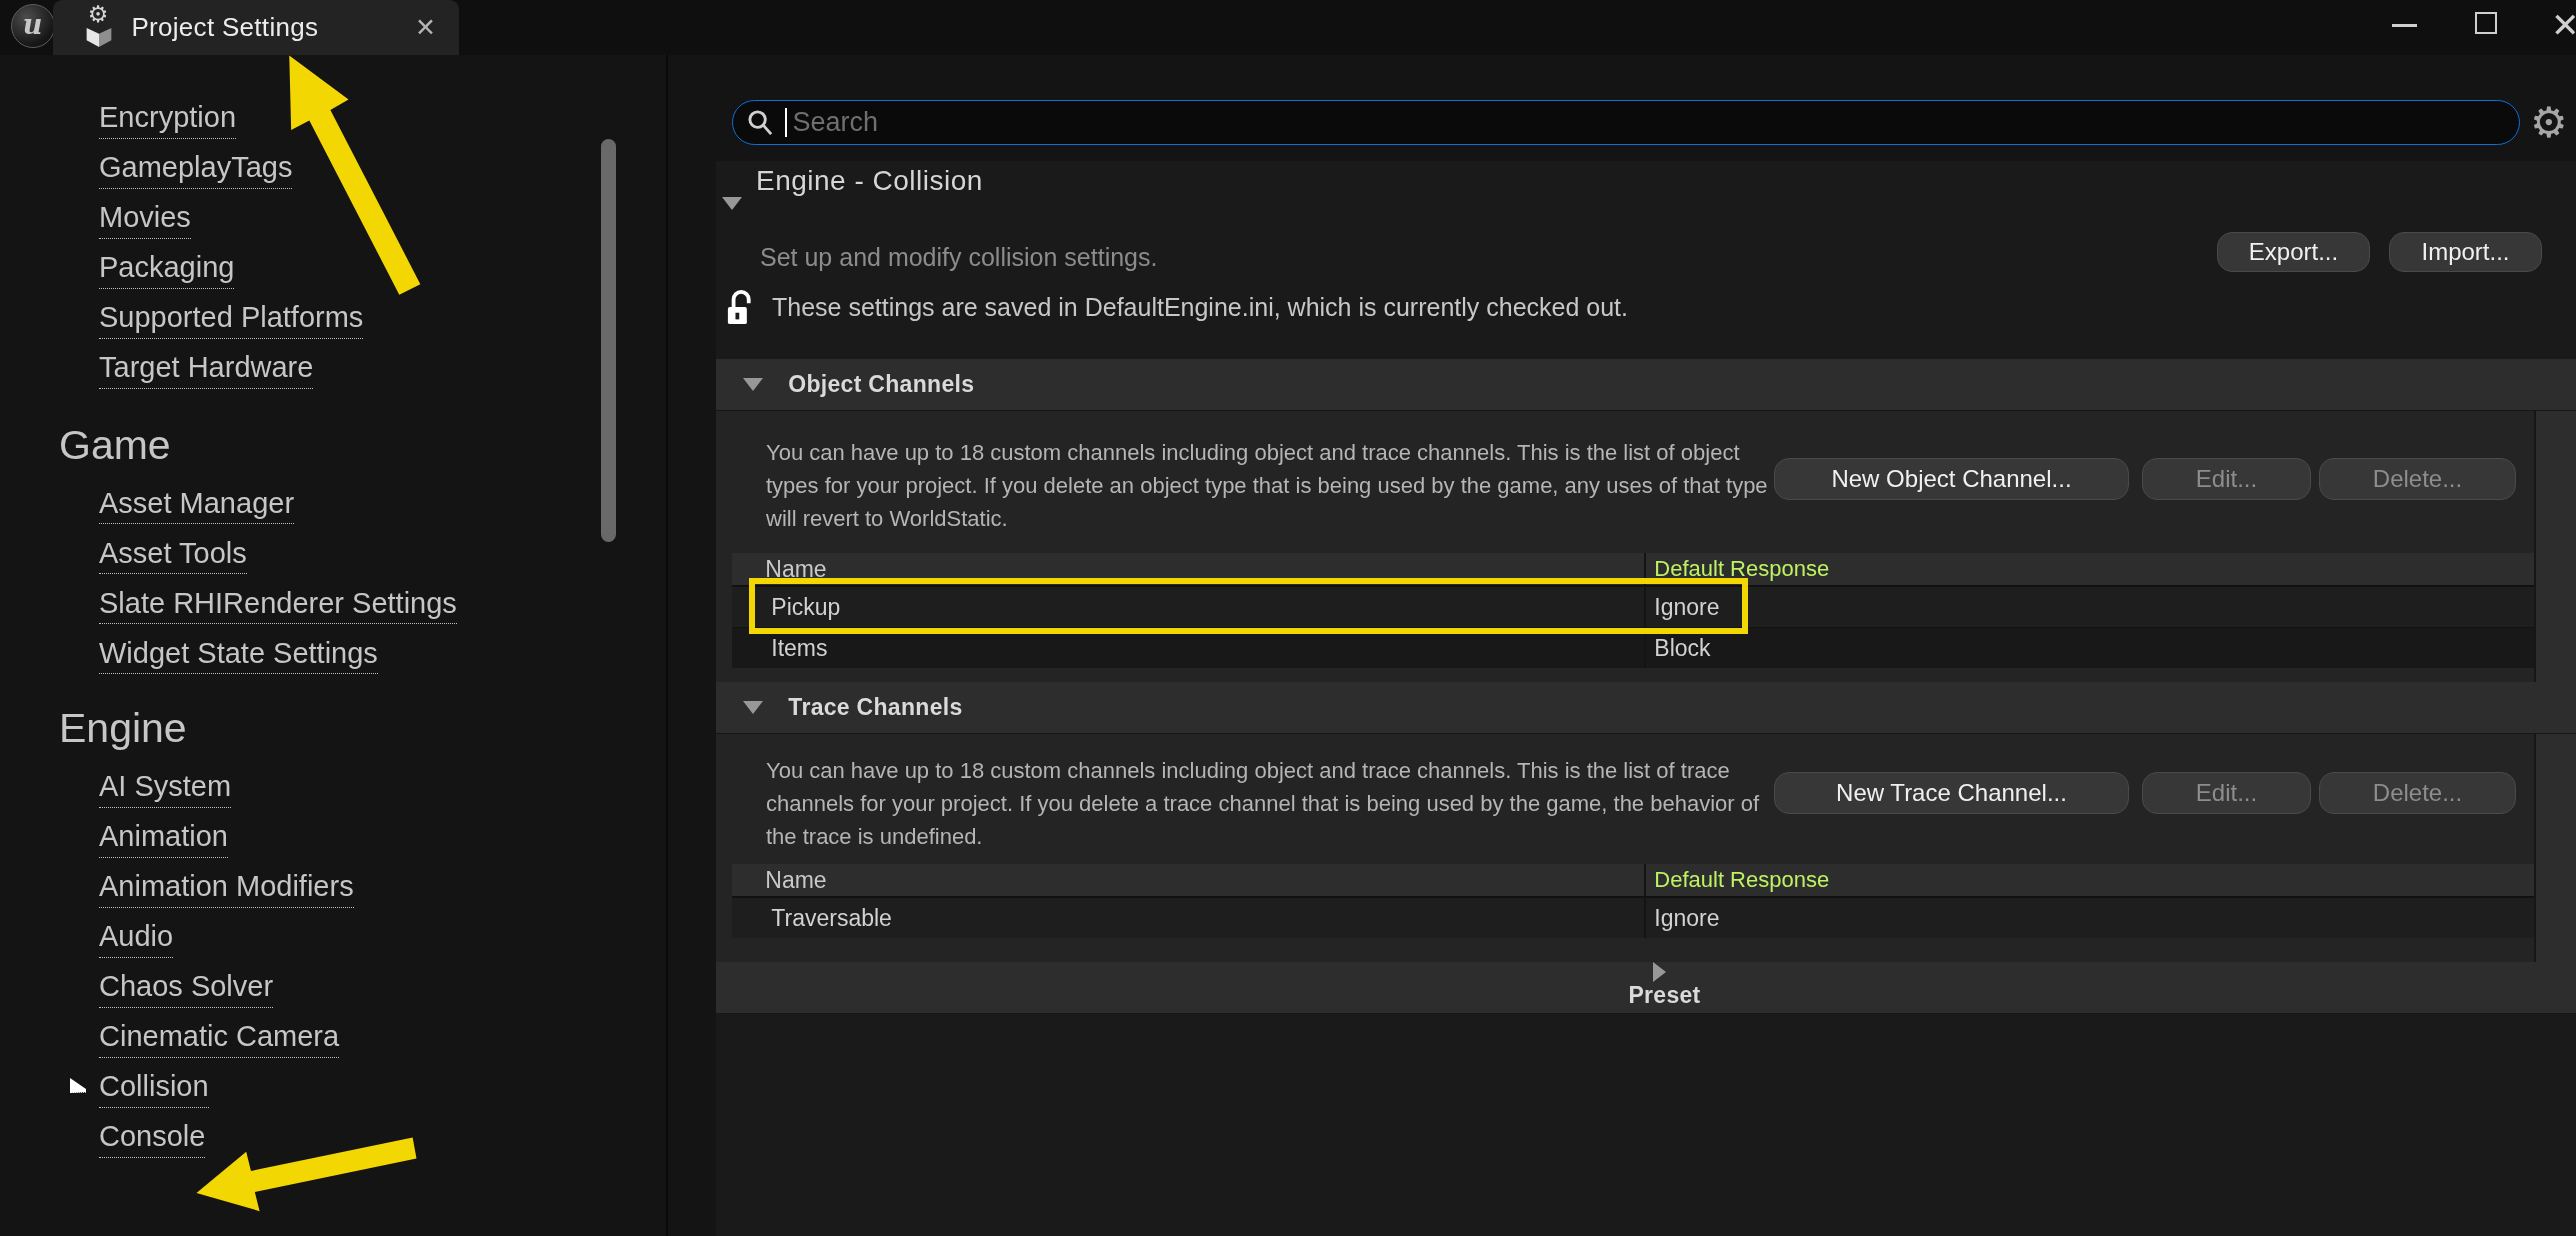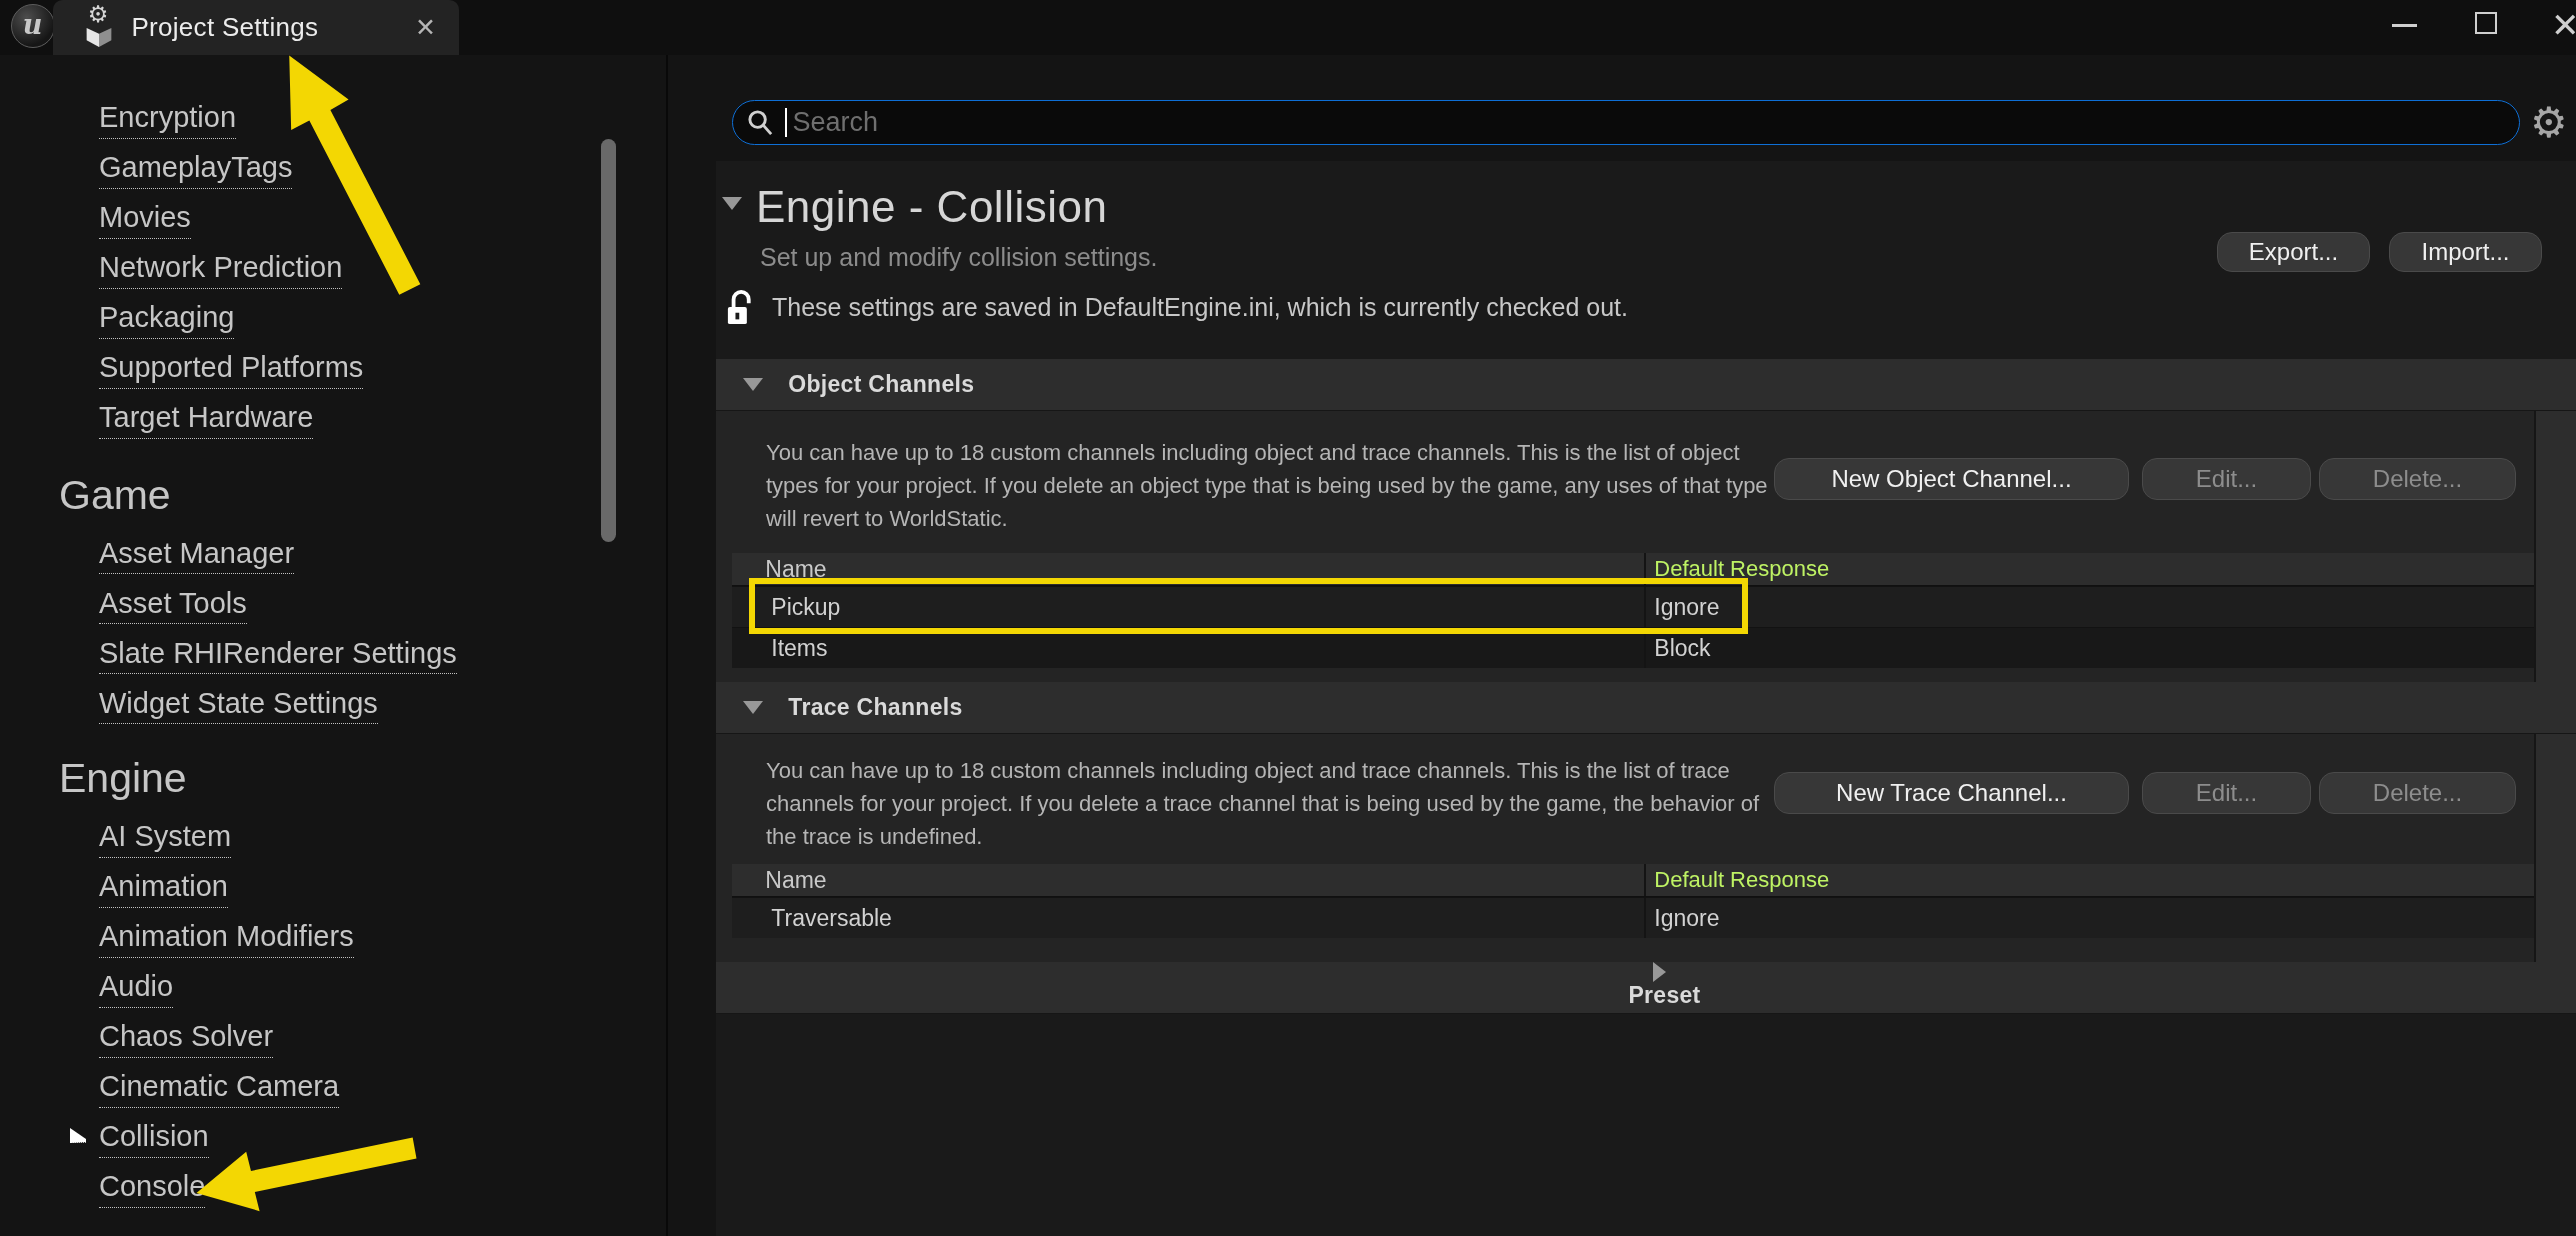--- a/index.html
+++ b/index.html
@@ -53,21 +53,21 @@
 
   
   #settings { left:716px; top:161px; width:1860px; height:1076px; background:#1a1a1a; }
 
   .tri-down { width:0; height:0; border-left:10.5px solid transparent; border-right:10.5px solid transparent;
               border-top:13.4px solid #989898; }
   .tri-right { width:0; height:0; border-top:10.5px solid transparent; border-bottom:10.5px solid transparent;
                border-left:13.4px solid #989898; }
 
   #page-tri { left:5.7px; top:36px; }
-  #page-title { left:40px; top:21px; font-size:44px; color:#d6d6d6; letter-spacing:0.5px; }
+  #page-title { left:40px; top:4px; font-size:28px; color:#d6d6d6; letter-spacing:0.5px; }
   #page-subtitle { left:44px; top:82px; font-size:25px; color:#8c8c8c; }
 
   .btn { display:flex; align-items:center; justify-content:center; background:#373737;
          border:1px solid #4a4a4a; border-radius:15px; color:#f0f0f0; font-size:24px; cursor:default; }
   .btn.disabled { color:#8d8d8d; }
   #btn-export { left:1501px; top:71px; width:153px; height:40px; }
   #btn-import { left:1673px; top:71px; width:153px; height:40px; }
 
   #lock-icon { left:9.6px; top:127px; }
   #checkout-note { left:56px; top:132px; font-size:25px; color:#c8c8c8; }
@@ -141,23 +141,20 @@
     <div class="nav-item">
         <span>Encryption</span>
       </div>
     <div class="nav-item">
         <span>GameplayTags</span>
       </div>
     <div class="nav-item">
         <span>Movies</span>
       </div>
     <div class="nav-item">
-        <span>Network Prediction</span>
-      </div>
-    <div class="nav-item">
         <span>Packaging</span>
       </div>
     <div class="nav-item">
         <span>Supported Platforms</span>
       </div>
     <div class="nav-item">
         <span>Target Hardware</span>
       </div>
     <div class="nav-header hdr-game">Game</div>
     <div class="nav-item">

